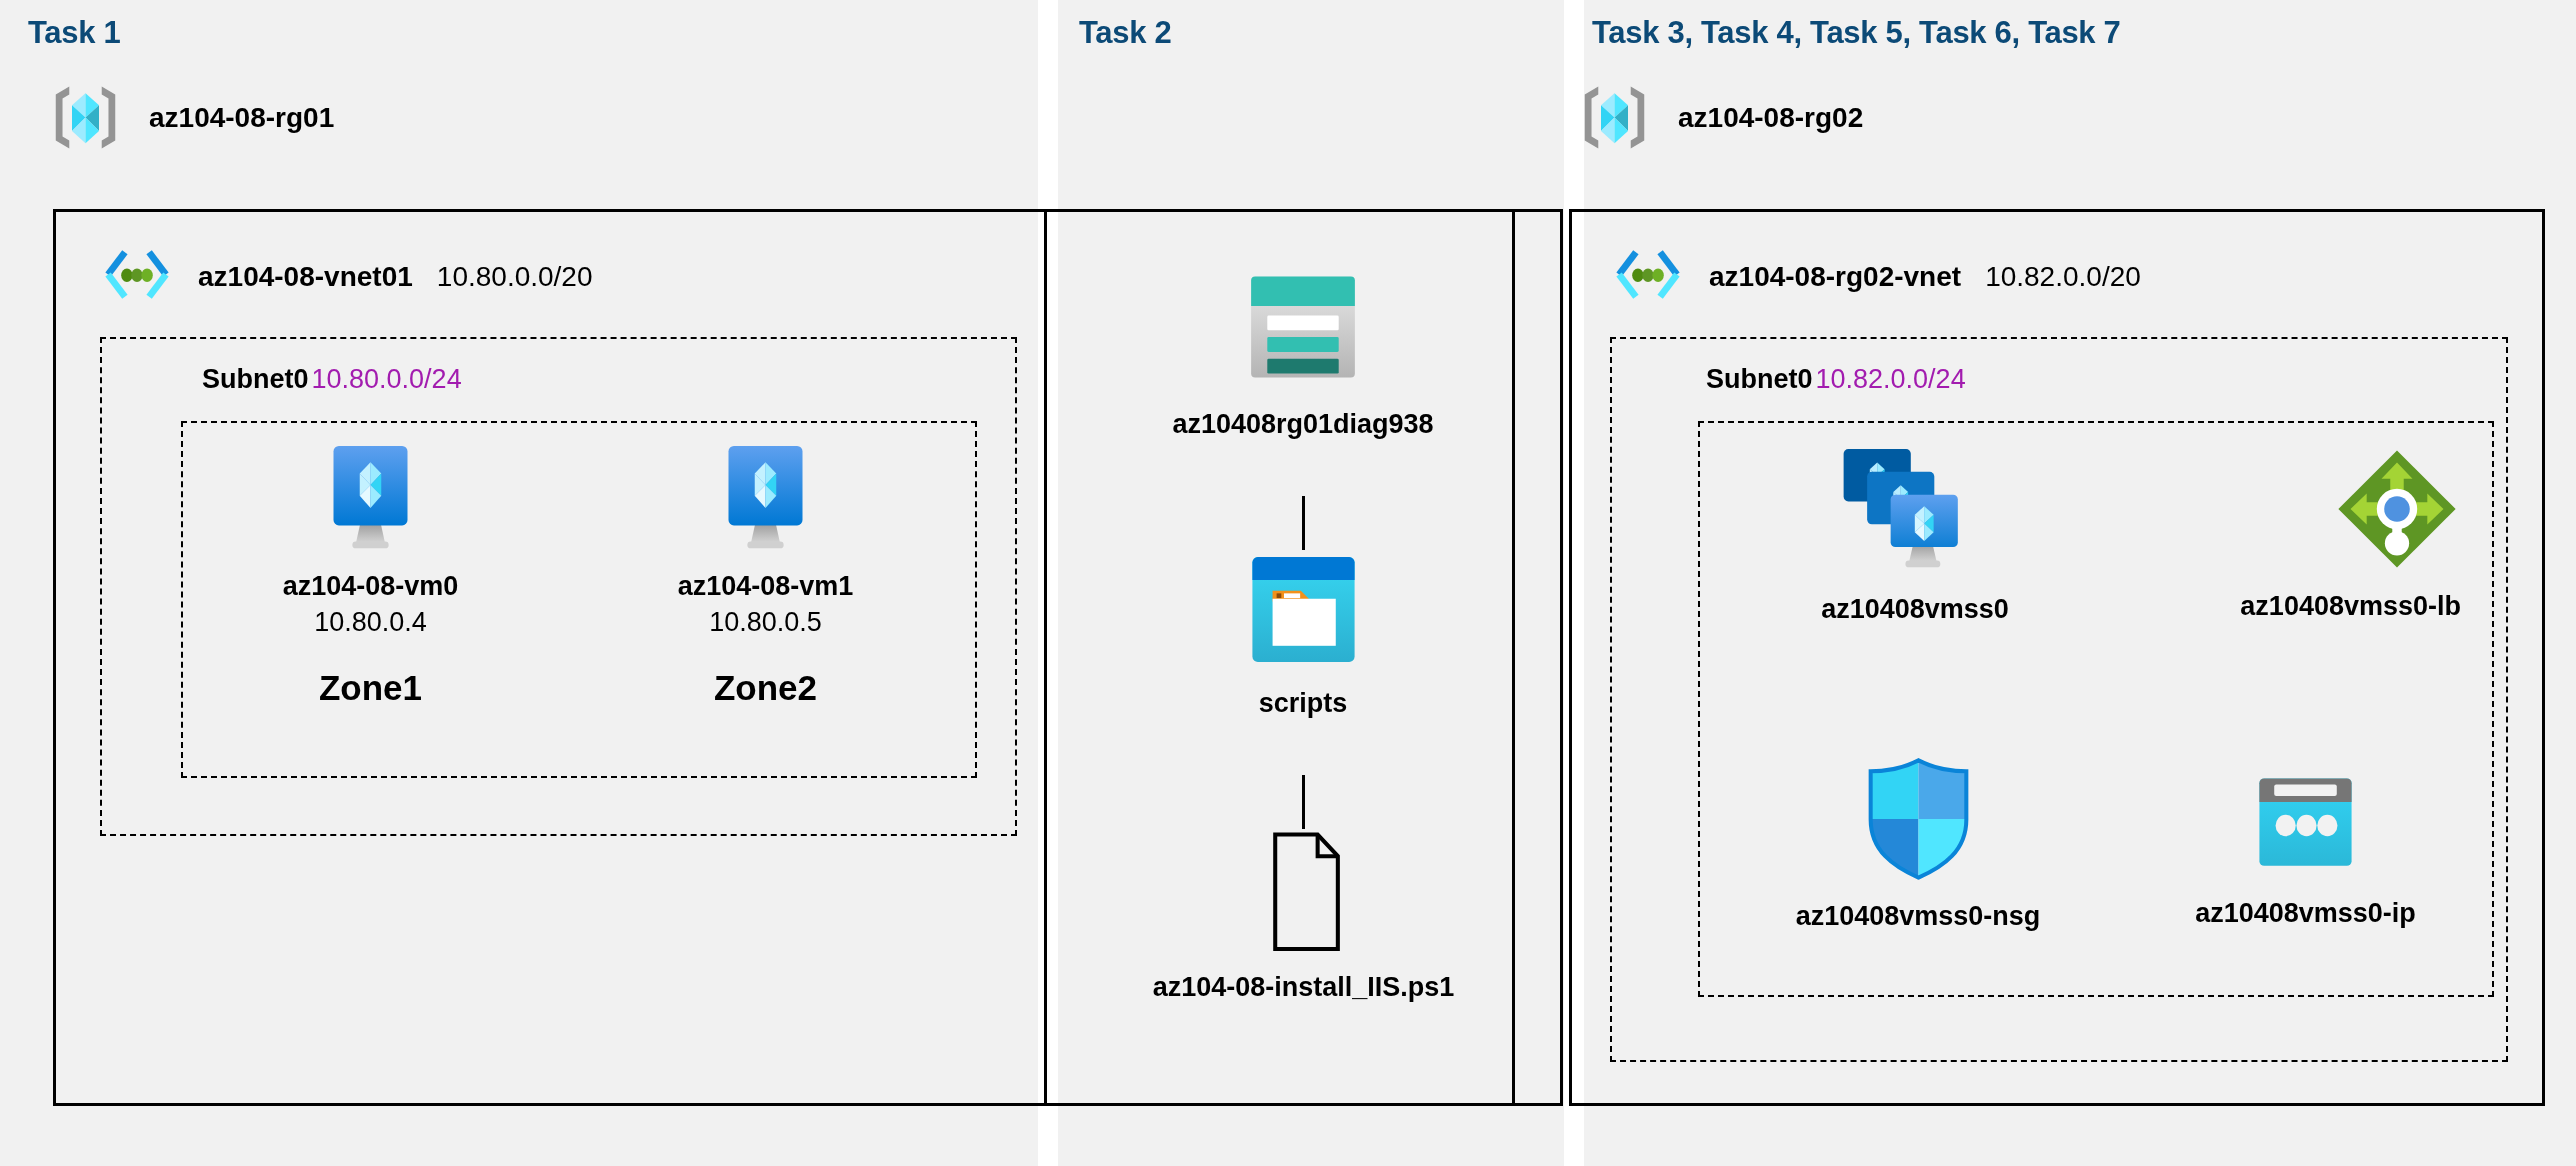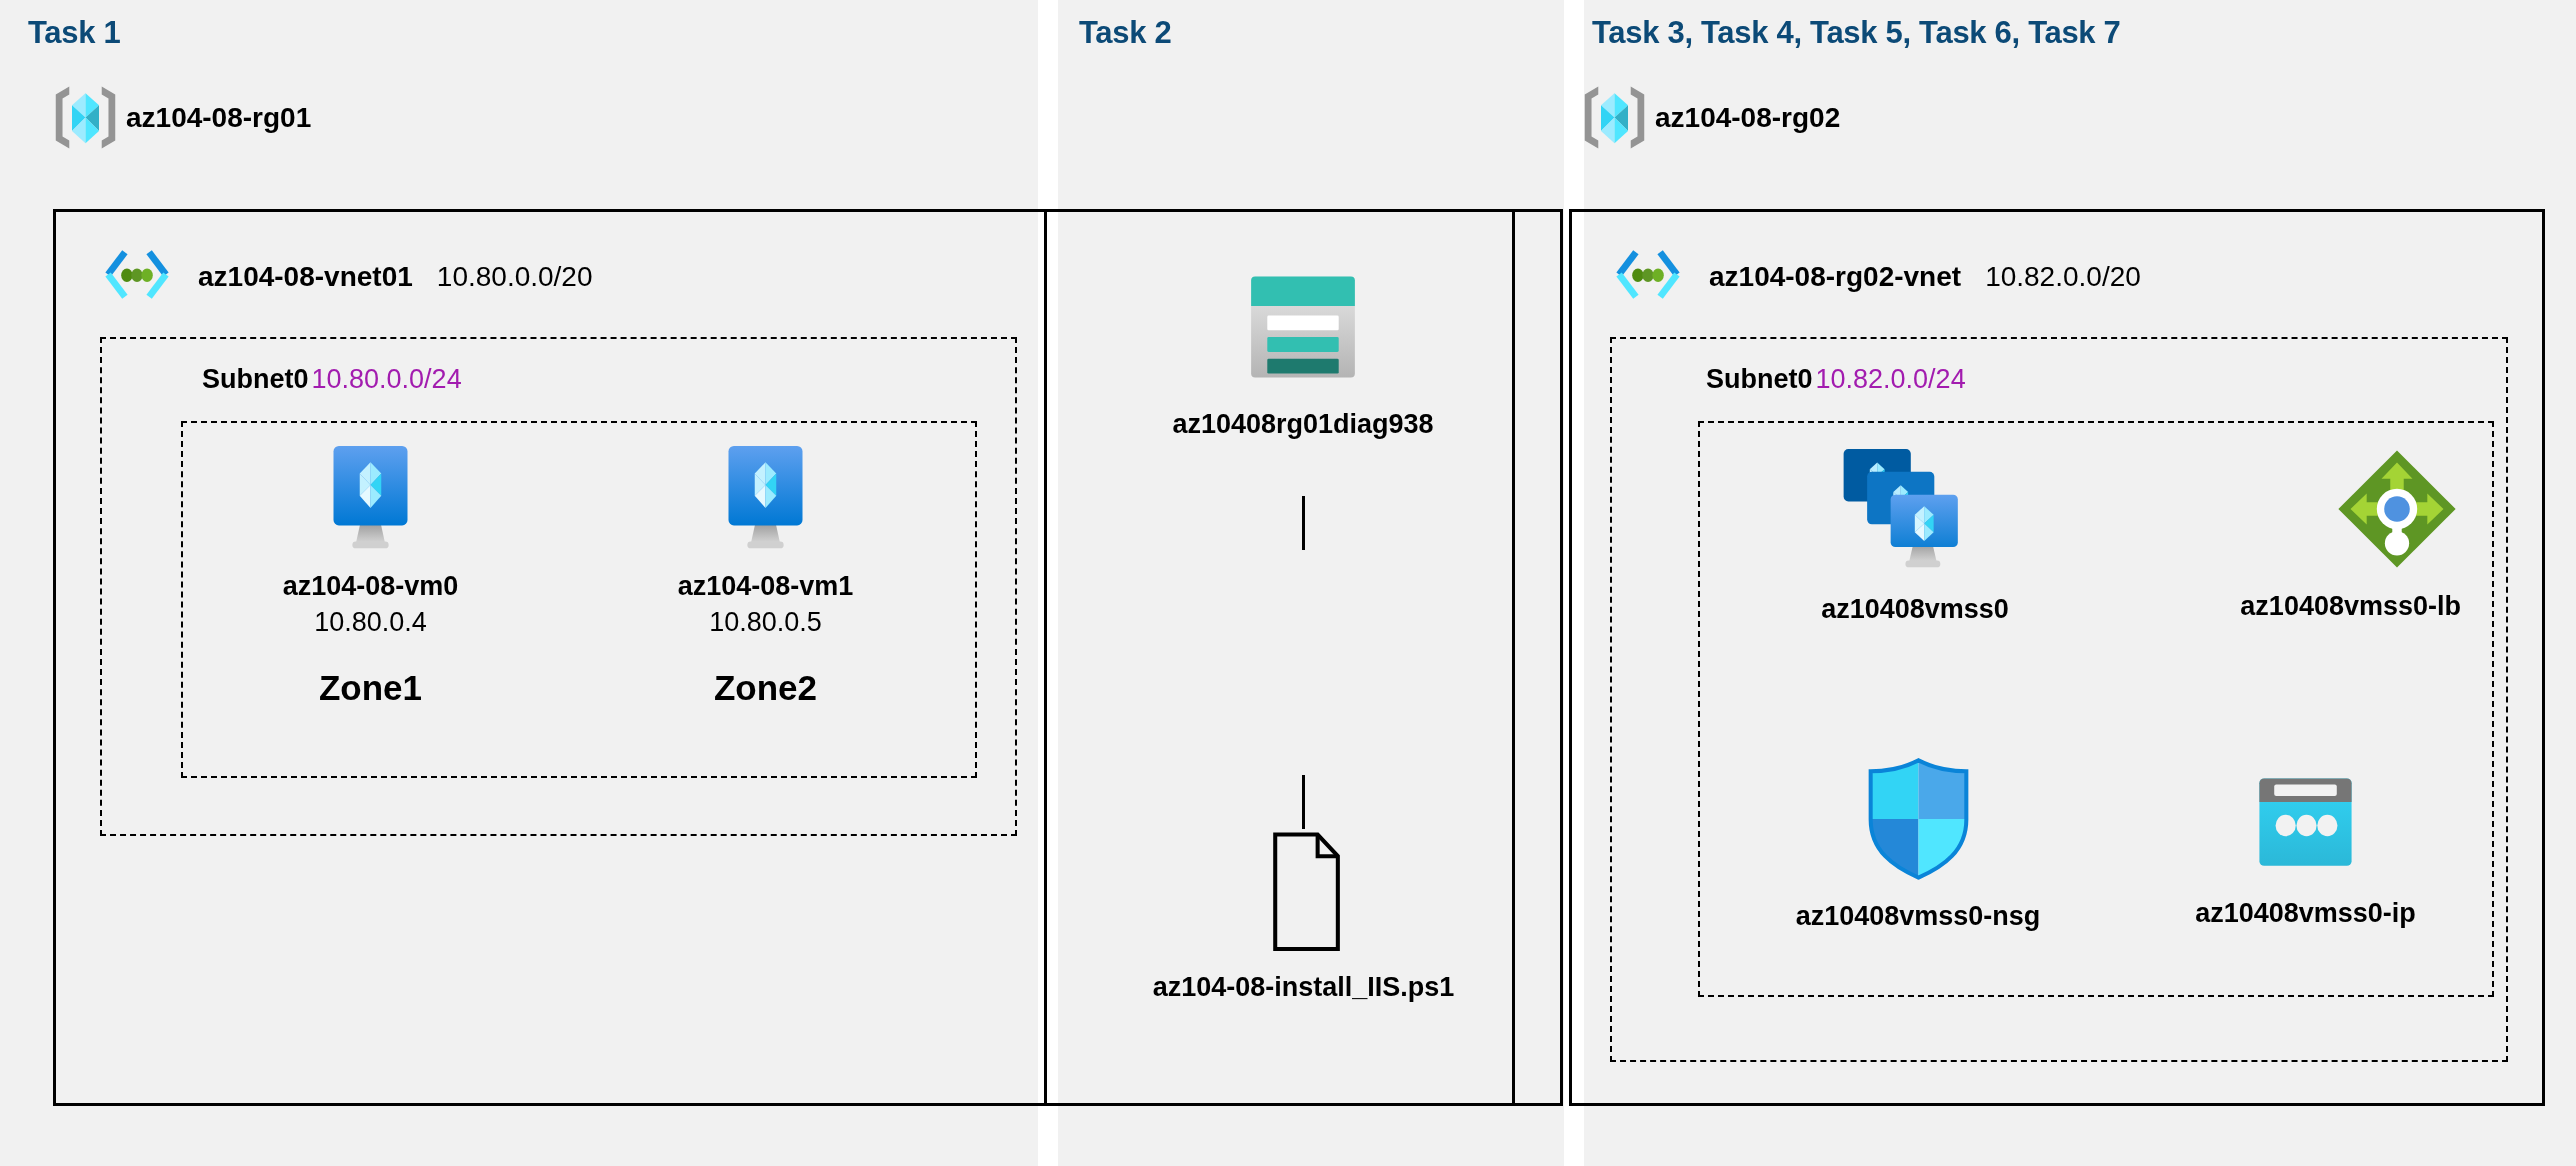--- a/index.html
+++ b/index.html
@@ -23,21 +23,21 @@
     font-weight: bold;
     font-size: 31px;
     letter-spacing: -0.3px;
     white-space: nowrap;
   }
   #heading-task1 { left: 28px;   top: 15px; }
   #heading-task2 { left: 1079px; top: 15px; }
   #heading-task3 { left: 1592px; top: 15px; }
 
   
-  .rg-row { position: absolute; display: flex; align-items: center; gap: 4px; }
+  .rg-row { position: absolute; display: flex; align-items: center; gap: 27px; }
   #rg-row-01 { left: 49px;   top: 81px; }
   #rg-row-02 { left: 1578px; top: 81px; }
   .rg-label {
     font-size: 28px; font-weight: bold; color: #000000; white-space: nowrap;
   }
 
   
   .icon-rg { position: relative; width: 73px; height: 73px; flex: 0 0 73px; }
   .icon-rg svg { display: block; width: 73px; height: 73px; }
 
@@ -275,20 +275,39 @@
         <rect x="42" y="78" width="106" height="22" rx="2" fill="#ffffff"></rect>
         <rect x="42" y="110" width="106" height="22" rx="2" fill="#32bfb1"></rect>
         <rect x="42" y="142" width="106" height="22" rx="2" fill="#1e7a6e"></rect>
       </svg>
     </span>
     <span class="node-name">az10408rg01diag938</span>
   </div>
 
   <div class="connector" id="connector-1"></div>
 
+  <div class="node" id="node-scripts">
+    <span class="node-icon">
+      <svg width="121" height="121" viewBox="0 0 180 180" xmlns="http://www.w3.org/2000/svg">
+        <defs>
+          <linearGradient id="blobBody" x1="0" y1="0" x2="0" y2="1">
+            <stop offset="0%" stop-color="#37d7f2"></stop>
+              <stop offset="100%" stop-color="#2bafd0"></stop>
+          </linearGradient>
+        </defs>
+        <rect x="14" y="12" width="152" height="156" rx="8" fill="url(#blobBody)"></rect>
+        <path d="M14 20 a8 8 0 0 1 8 -8 h136 a8 8 0 0 1 8 8 v26 h-152 z" fill="#0078d4"></path>
+        <path d="M44 62 h42 l16 16 h-58 z" fill="#f2911a"></path>
+        <rect x="50" y="66" width="7" height="7" fill="#8a4a08"></rect>
+        <rect x="61" y="66" width="24" height="7" fill="#ffffff"></rect>
+        <rect x="44" y="74" width="94" height="70" fill="#ffffff"></rect>
+      </svg>
+    </span>
+    <span class="node-name">scripts</span>
+  </div>
 
   <div class="connector" id="connector-2"></div>
 
   <div class="node" id="node-ps1">
     <span class="node-icon">
       <svg width="101" height="125" viewBox="0 0 150 185" xmlns="http://www.w3.org/2000/svg">
         <path d="M33 8 L96 8 L126 40 L126 178 L33 178 Z" fill="none" stroke="#000000" stroke-width="6" stroke-linejoin="miter"></path>
         <path d="M96 8 L96 40 L126 40" fill="none" stroke="#000000" stroke-width="6" stroke-linejoin="miter"></path>
       </svg>
     </span>

